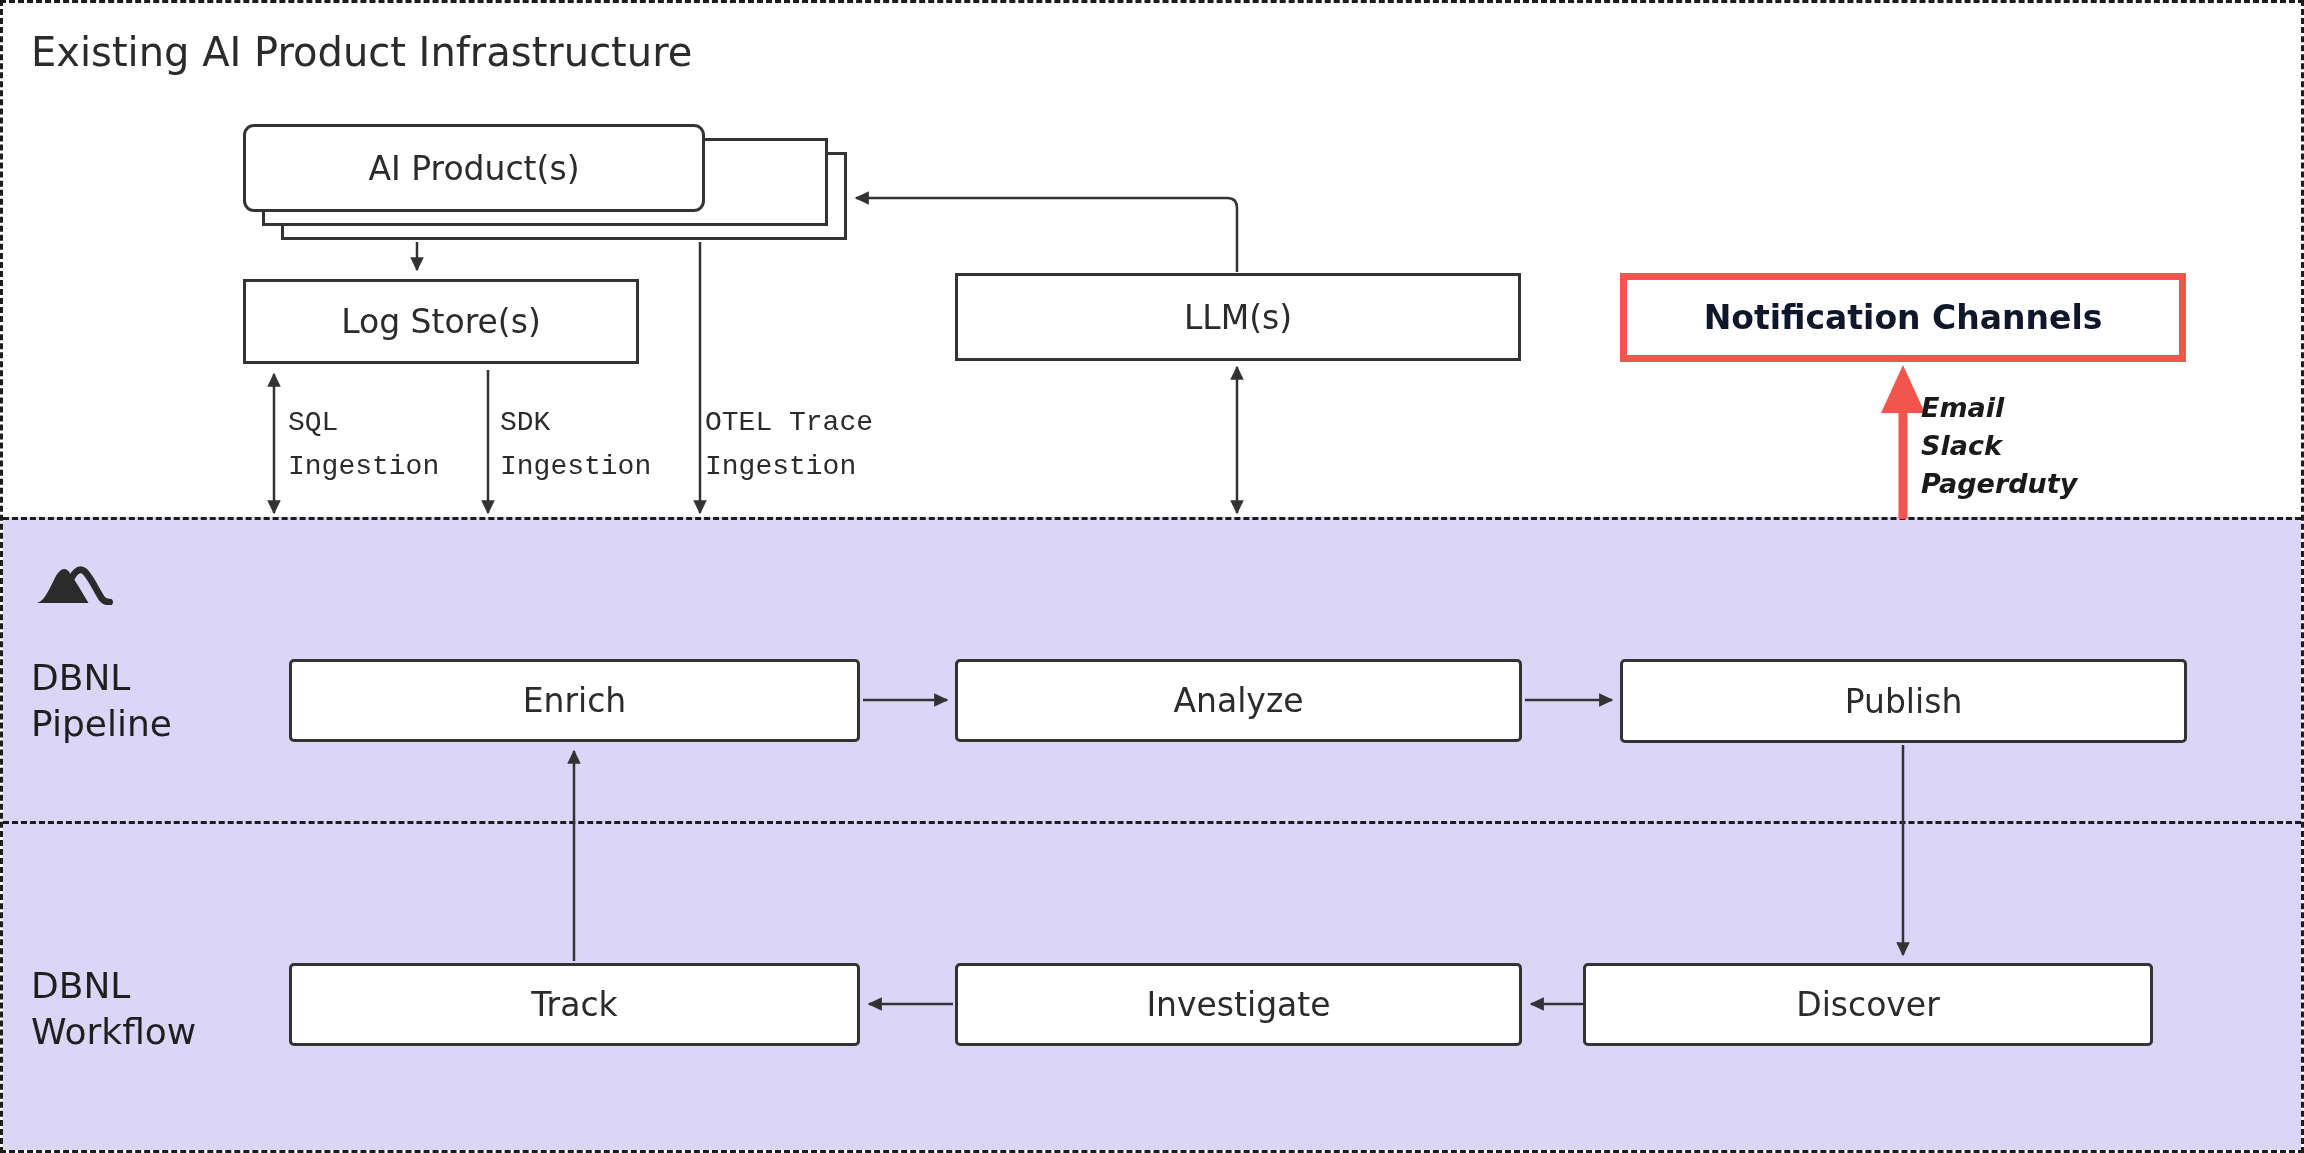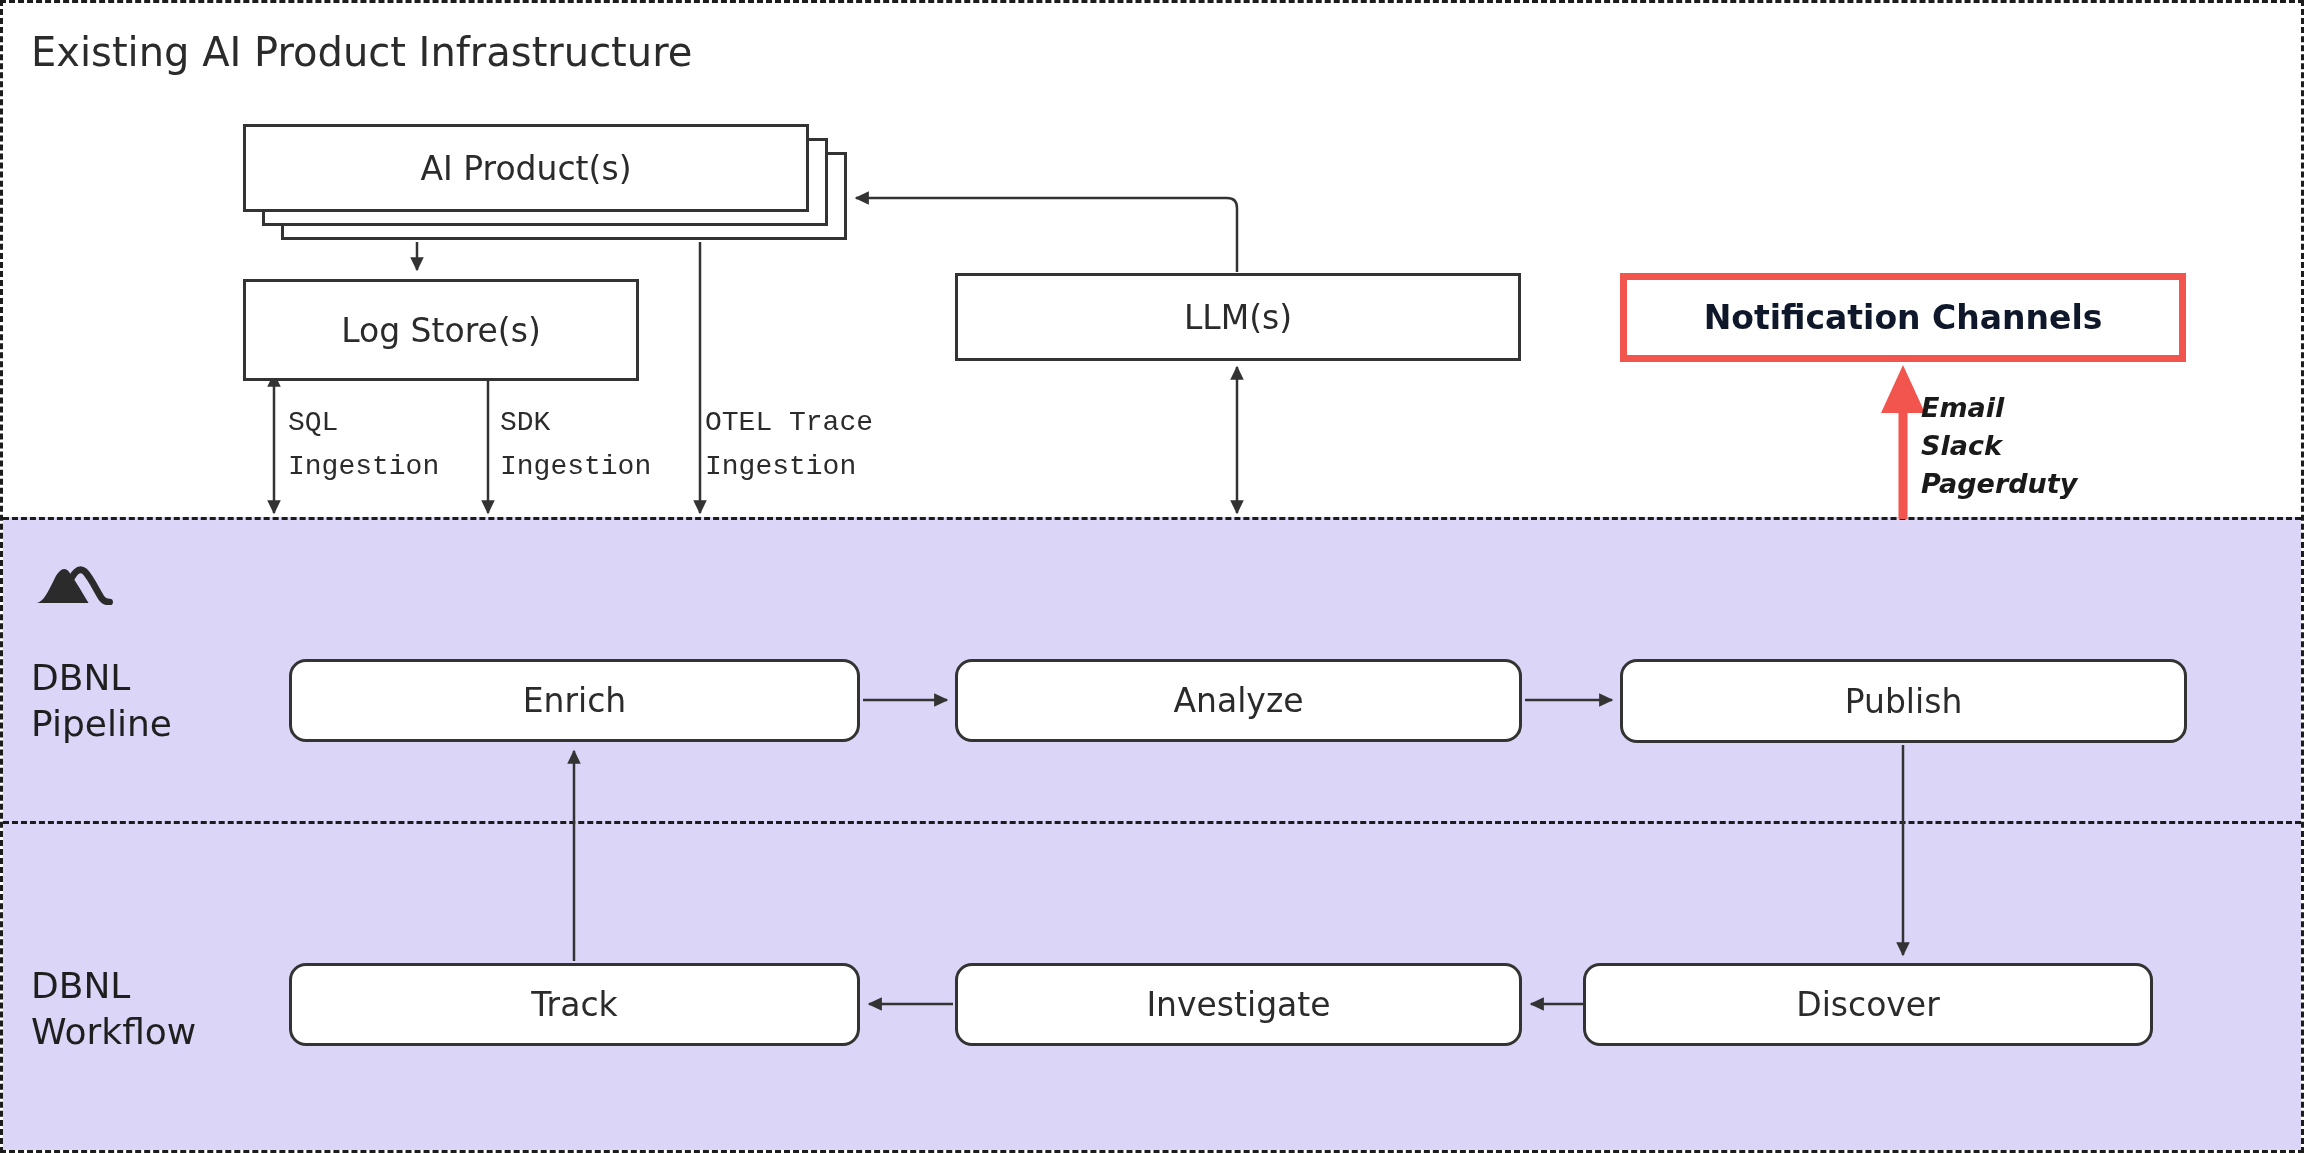--- a/index.html
+++ b/index.html
@@ -26,21 +26,21 @@
     position:absolute;
     box-sizing:border-box;
     background:#ffffff;
     border:3px solid #333333;
     display:flex;align-items:center;justify-content:center;
     font-size:33px;
     color:#2b2b2b;
     white-space:nowrap;
   }
   .stack-ghost{background:#ffffff;border:3px solid #333333;}
-  .round{border-radius:17px;}
+  .round{border-radius:5px;}
   .notif{
     border:7px solid #F2544E;
     font-weight:bold;
     color:#0f172a;
   }
   .title{
     position:absolute;left:28px;top:26px;
     font-size:40px;color:#2b2b2b;
   }
   .small-label{
@@ -105,25 +105,25 @@
     <g>
       <line x1="1900" y1="516" x2="1900" y2="404" stroke="#F2544E" stroke-width="9"></line>
       <polygon points="1878,410 1922,410 1900,362" fill="#F2544E"></polygon>
     </g>
   </svg>
 
   <div class="title">Existing AI Product Infrastructure</div>
 
   <div class="box stack-ghost" style="left:278px;top:149px;width:566px;height:88px;"></div>
   <div class="box stack-ghost" style="left:259px;top:135px;width:566px;height:88px;"></div>
-  <div class="box" style="left:240px;top:121px;width:566px;height:88px;">
+  <div class="box" style="left:240px;top:121px;width:462px;height:88px;border-radius:11px;">
     <span>AI Product(s)</span>
   </div>
 
-  <div class="box" style="left:240px;top:276px;width:396px;height:102px;">
+  <div class="box" style="left:240px;top:276px;width:396px;height:85px;">
     <span>Log Store(s)</span>
   </div>
 
   <div class="box" style="left:952px;top:270px;width:566px;height:88px;">
     <span>LLM(s)</span>
   </div>
 
   <div class="box notif" style="left:1617px;top:270px;width:566px;height:89px;">
     <span>Notification Channels</span>
   </div>

